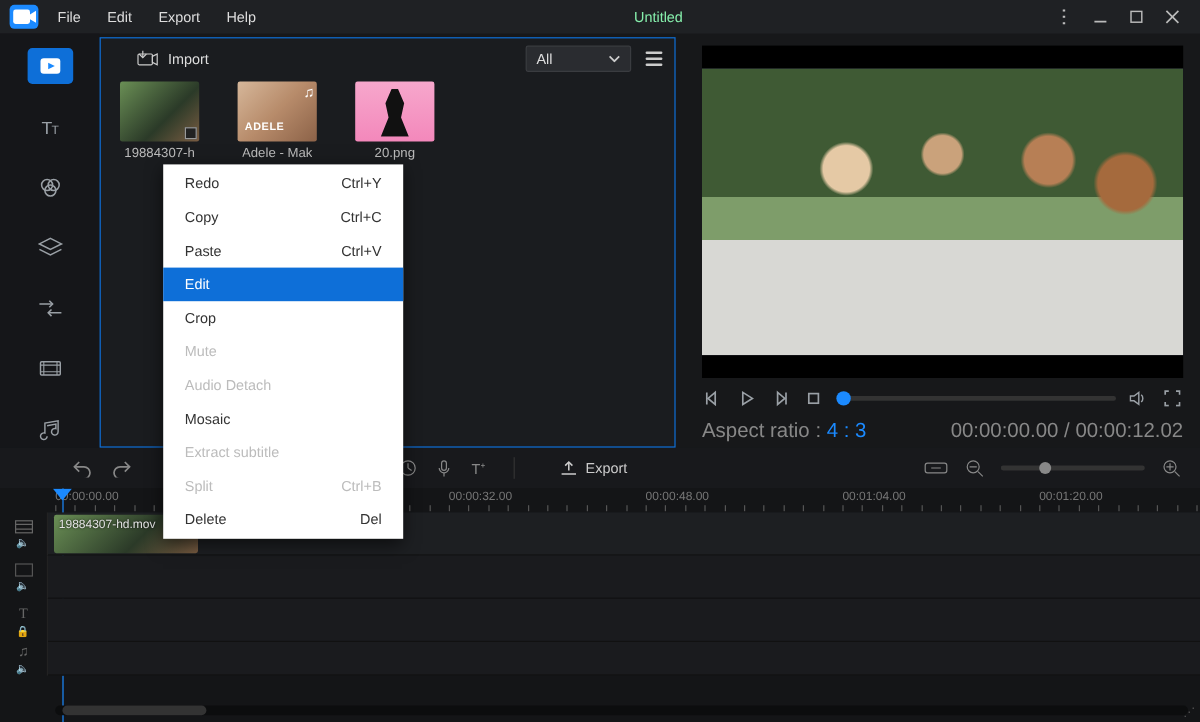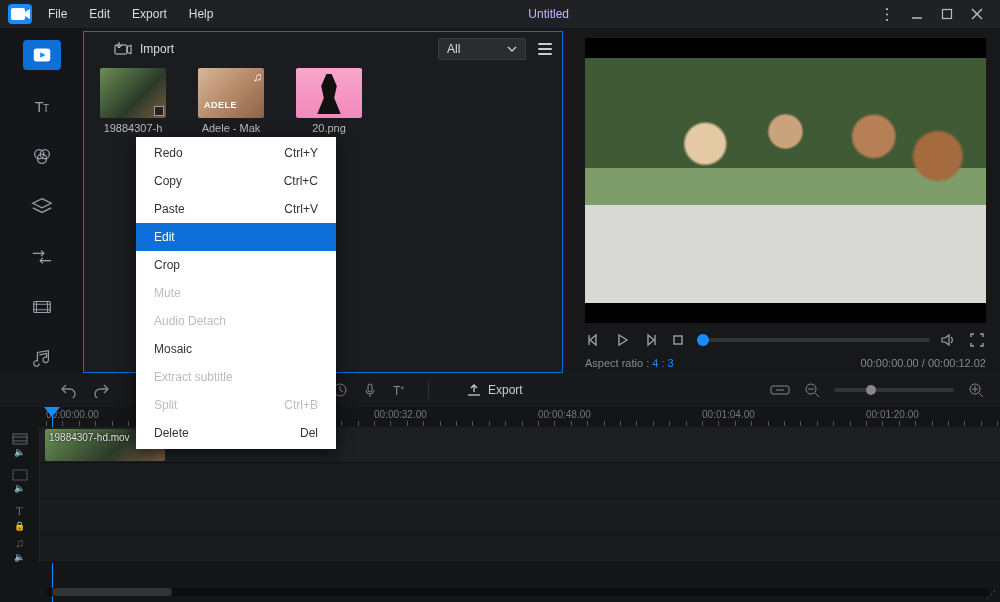--- a/index.html
+++ b/index.html
@@ -2,21 +2,21 @@
 <html><head>
 <meta charset="utf-8">
 <style>
   * { box-sizing: border-box; margin: 0; padding: 0; font-family: "Segoe UI", Arial, sans-serif; }
   body { width: 1000px; height: 602px; background: #17181a; overflow: hidden; color: #c8c8c8; font-size: 12px; position: relative; }
   
   .titlebar { height: 28px; display: flex; align-items: center; background: #1f2124; padding: 0 2px; }
   .titlebar .logo { width: 24px; height: 20px; border-radius: 4px; background: #1b8aff; display: flex; align-items:center; justify-content:center; margin: 0 6px; }
   .titlebar .menu { display:flex; gap: 2px; }
   .titlebar .menu span { padding: 4px 10px; cursor: default; color: #ddd; }
-  .titlebar .title { flex: 1; text-align: center; color: #c4b5fd; }
+  .titlebar .title { flex: 1; text-align: center; color: #86efac; }
   .titlebar .winctrl { display: flex; gap: 4px; padding-right: 8px; }
   .titlebar .winctrl .btn { width: 26px; height: 20px; display:flex; align-items:center; justify-content:center; color:#bbb; }
   .kebab { letter-spacing: 0; font-size: 16px; transform: rotate(90deg); display:inline-block; }
   
   .upper { display: flex; height: 345px; }
   .leftrail { width: 83px; background: #151619; display:flex; flex-direction: column; align-items:center; padding-top: 12px; gap: 20px; }
   .leftrail .railitem { width: 38px; height: 32px; display:flex; align-items:center; justify-content:center; border-radius: 4px; }
   .leftrail .railitem.active { background: #0e6fd8; }
   .leftrail svg { width: 22px; height: 22px; }
   .mediaPane { flex: 0 0 480px; border: 1px solid #0e6fd8; margin: 3px 0 0 0; background: #1a1c1f; position:relative; }
@@ -31,21 +31,21 @@
   .thumb .corner { position:absolute; right:2px; bottom:2px; width:10px;height:10px;background:#222;border:1px solid #999;}
   .thumb .mus { position:absolute; right:2px; top:2px; color:#fff; font-size:12px;}
   .mLabel { font-size: 11px; color:#bbb; white-space:nowrap; overflow:hidden; text-overflow:ellipsis; max-width:70px; text-align:center;}
   .previewPane { flex: 1; padding: 10px 14px 4px 22px; display:flex; flex-direction:column; }
   .previewVideo { flex:1; background:#000; display:flex; align-items:center; justify-content:center; position:relative;}
   .frame { width: 100%; height: 86%; background:#223; position:relative; overflow:hidden;}
   .playerBar { display:flex; align-items:center; gap: 10px; padding: 8px 0 2px 0; color:#9aa0a6;}
   .playerBar .seek { flex:1; height:4px; background:#333; border-radius:2px; position:relative;}
   .playerBar .seek .dot { position:absolute; left:0; top:-4px; width:12px; height:12px; border-radius:50%; background:#1b8aff;}
   .pctrl { width:18px; height:18px; display:inline-flex; align-items:center; justify-content:center;}
-  .metaRow { display:flex; justify-content:space-between; color:#888; font-size:11px; padding-top:6px;}
+  .metaRow { display:flex; justify-content:space-between; color:#888; font-size:17px; padding-top:6px;}
   .metaRow .ratio b { color:#1b8aff; font-weight:normal; }
   
   .toolstrip { height: 34px; background:#18191c; display:flex; align-items:center; padding: 0 16px 0 60px; gap: 14px; color:#888;}
   .toolstrip .gap { width: 14px; }
   .toolstrip .sep { flex:1; }
   .toolstrip .exportBtn { display:flex; align-items:center; gap:6px; color:#ccc;}
   .zoomslider{ width:120px; height:4px; background:#333; border-radius:2px; position:relative;}
   .zoomslider .knob{position:absolute; left:32px; top:-3px; width:10px;height:10px;border-radius:50%;background:#888;}
   
   .timeline { height: 195px; background:#141517; position:relative;}

